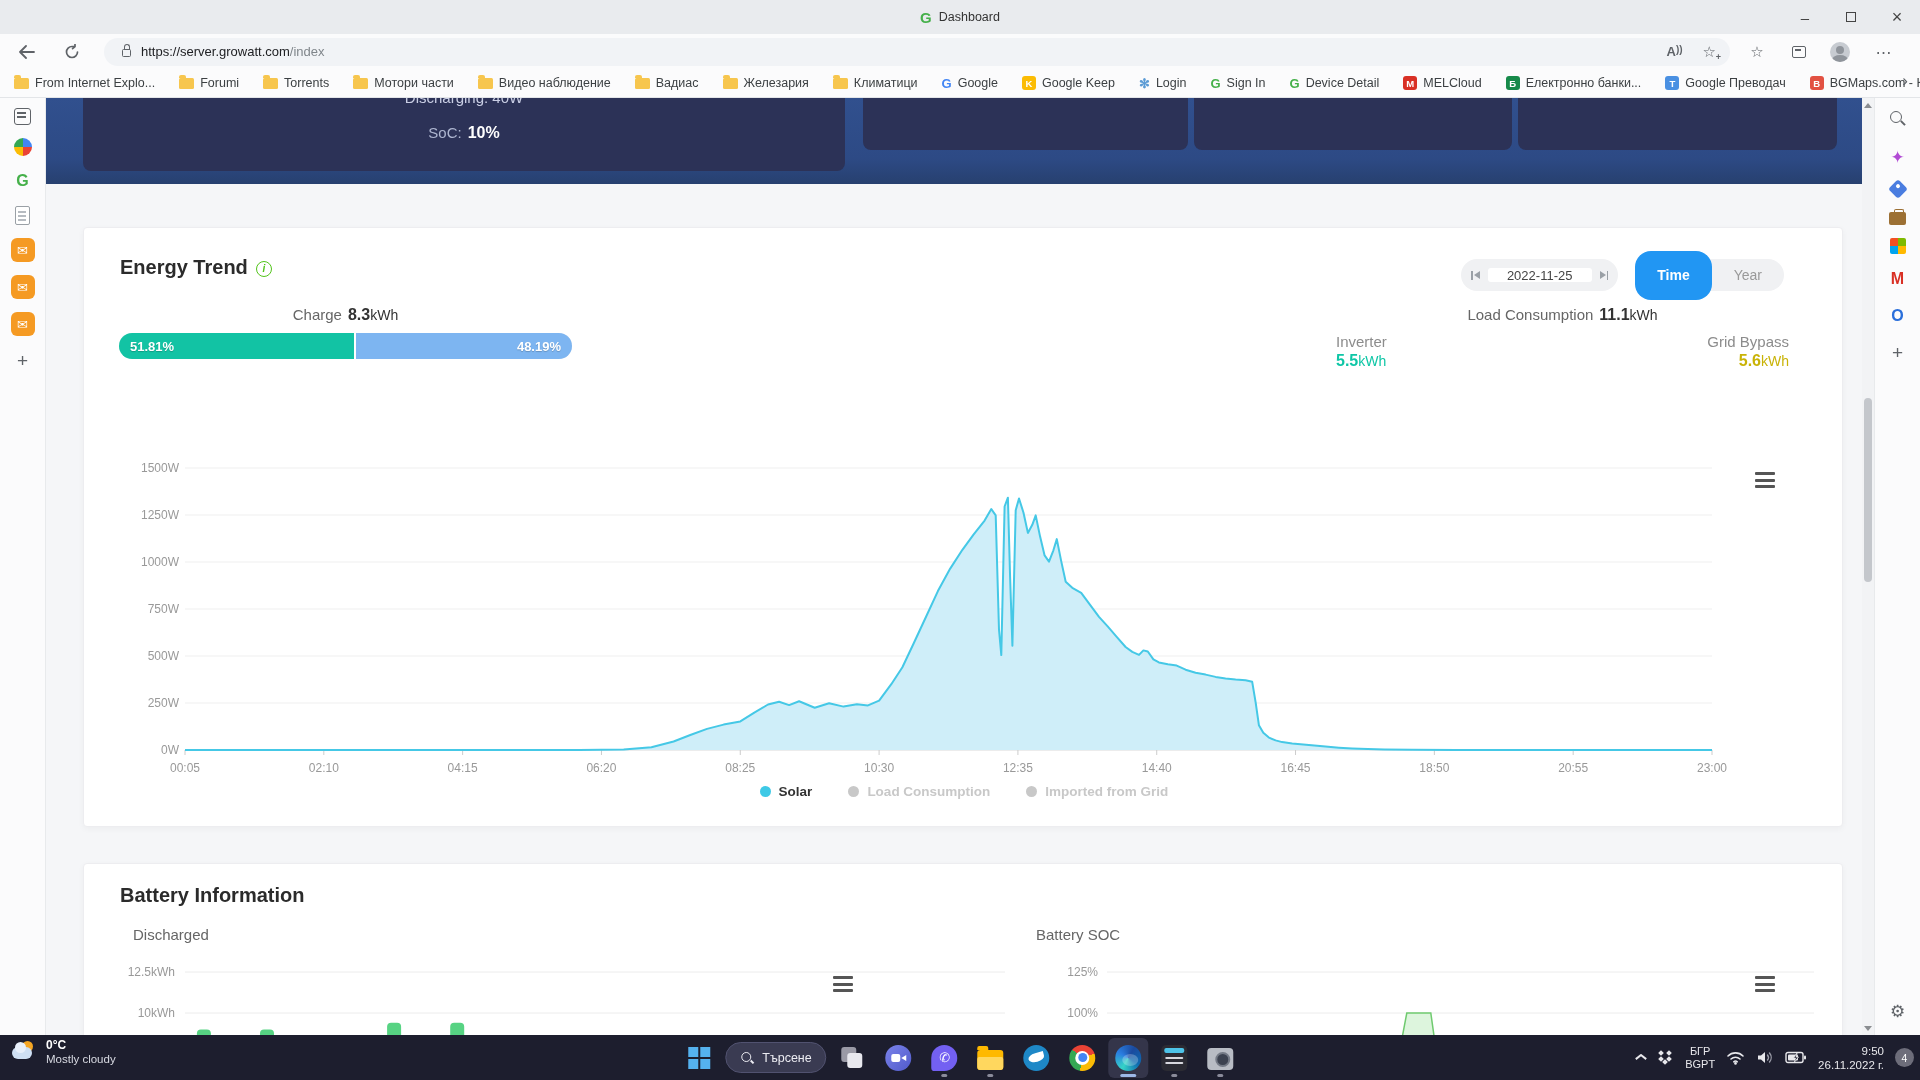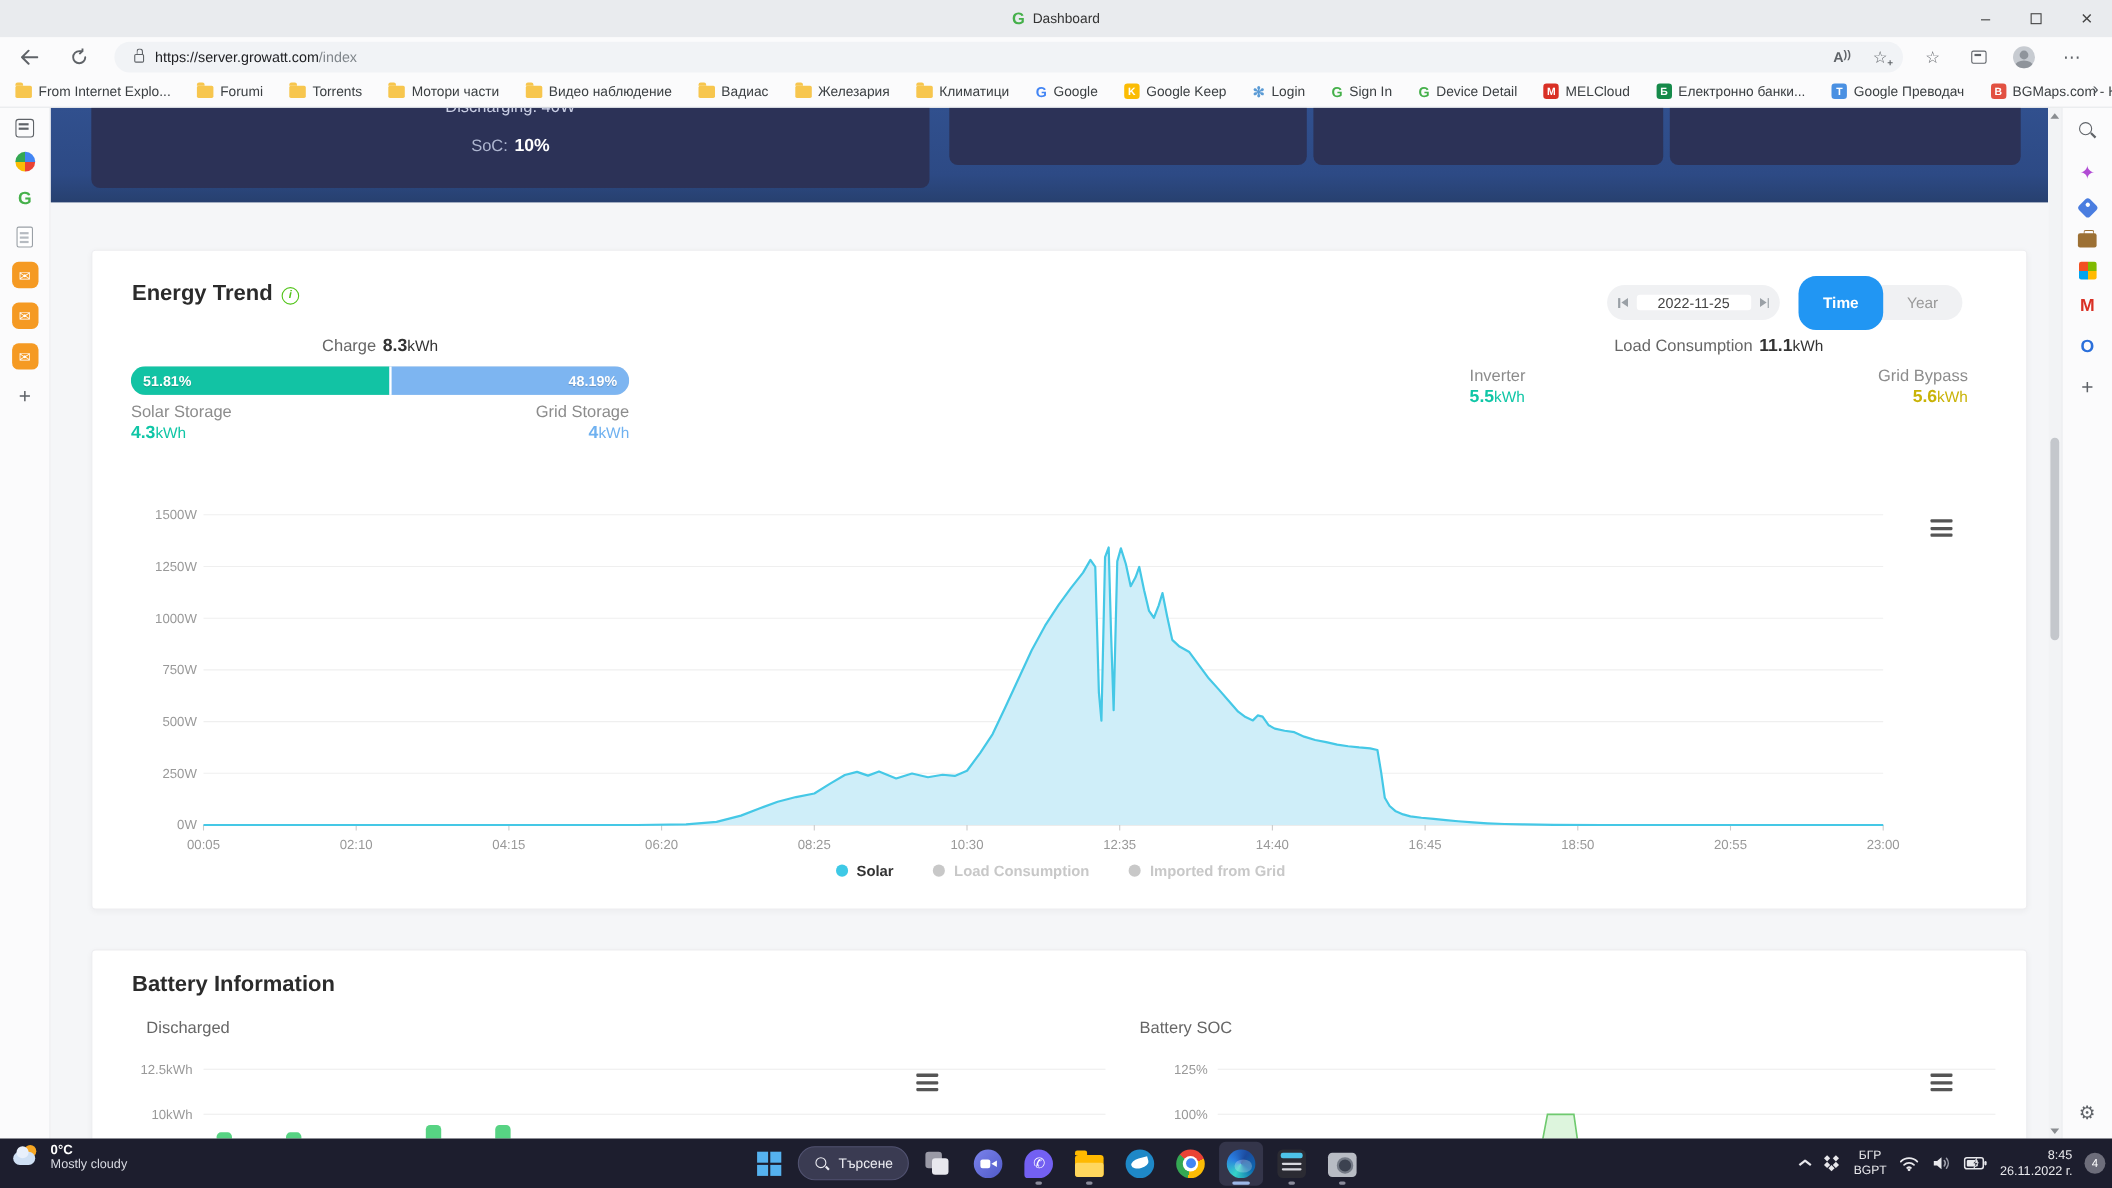--- a/index.html
+++ b/index.html
@@ -372,30 +372,20 @@
           <span>Charge</span><b>8.3</b><span class="u">kWh</span>
         </div>
         <div class="pbar">
           <div class="seg l" style="background: rgb(18, 195, 164); width: 51.81%;">
               <span>51.81%</span>
             </div>
           <div class="seg r" style="background: rgb(125, 181, 241); width: 48.19%;">
               <span>48.19%</span>
             </div>
         </div>
-        <div class="duo-sub">
-          <div class="sub-col">
-            <span class="sub-lb">Solar Storage</span>
-            <span class="sub-val c-teal"><span>4.3</span><span class="u">kWh</span></span>
-          </div>
-          <div class="sub-col right">
-            <span class="sub-lb">Grid Storage</span>
-            <span class="sub-val c-blue"><span>4</span><span class="u">kWh</span></span>
-          </div>
-        </div>
       </div>
 
       <div class="duo dr">
         <div class="duo-title">
           <span>Load Consumption</span><b>11.1</b><span class="u">kWh</span>
         </div>
         <div class="duo-sub">
           <div class="sub-col">
             <span class="sub-lb">Inverter</span>
             <span class="sub-val c-teal"><span>5.5</span><span class="u">kWh</span></span>
@@ -614,19 +604,19 @@
         <path d="M2 5.5 L5 5.5 L9 2 L9 13 L5 9.5 L2 9.5 Z" fill="#e8e8ec"></path>
           <path d="M11.5 5 A4 4 0 0 1 11.5 10 M13.5 3 A7 7 0 0 1 13.5 12" stroke="#9b9ca8" stroke-width="1.4" fill="none" stroke-linecap="round"></path>
       </svg>
       <svg class="tray-svg" width="22" height="13" viewBox="0 0 22 13">
         <rect x="1" y="1.5" width="17" height="10" rx="2" fill="none" stroke="#e8e8ec" stroke-width="1.4"></rect>
           <rect x="19" y="4.5" width="2" height="4" rx="1" fill="#e8e8ec"></rect>
           <rect x="3" y="3.5" width="10" height="6" rx="1" fill="#e8e8ec"></rect>
           <path d="M12 2 L8.5 7 L10.5 7 L9.5 11 L13.5 6 L11 6 Z" fill="#1d1e2e" stroke="#e8e8ec" stroke-width="0.8"></path>
       </svg>
       <span class="tb-clock">
-        <span>8:45</span>
+        <span>9:50</span>
         <span>26.11.2022 г.</span>
       </span>
       <span class="tb-badge">4</span>
     </div>
   </div>
 </div>
 
 </body></html>

